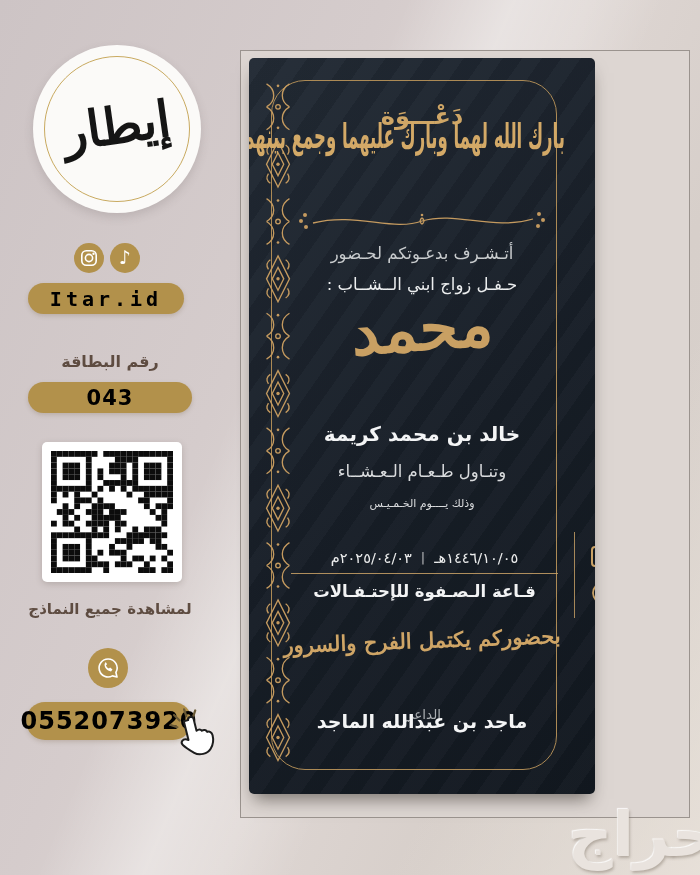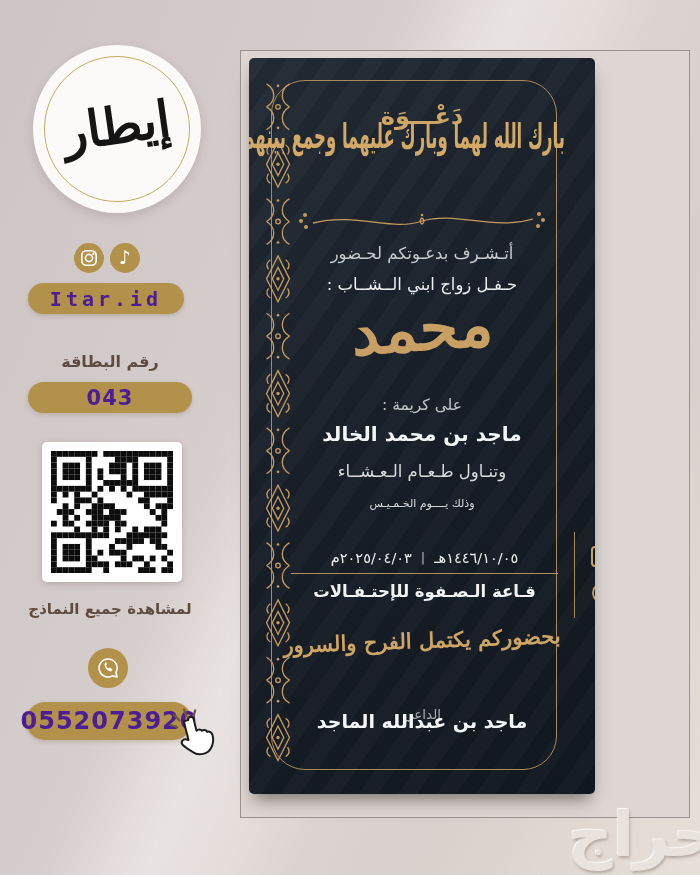--- a/index.html
+++ b/index.html
@@ -15,21 +15,21 @@
   .logo-circle{position:absolute;left:33px;top:45px;width:168px;height:168px;border-radius:50%;
     background:#fbfaf8;box-shadow:0 4px 10px rgba(90,80,75,.18);display:flex;align-items:center;justify-content:center;}
   .logo-ring{position:absolute;inset:11px;border:1.5px solid #c9aa60;border-radius:50%;}
   .logo-text{font-size:50px;font-weight:bold;color:#151515;transform:rotate(-8deg) translateY(-4px);
     font-family:"DejaVu Serif","Liberation Serif",serif;}
   .icon-circle{position:absolute;border-radius:50%;background:#b2914b;display:flex;align-items:center;justify-content:center;}
   .ic-insta{left:74px;top:243px;width:30px;height:30px;}
   .ic-tiktok{left:110px;top:243px;width:30px;height:30px;}
   .tiktok-glyph{color:#fff;font-size:19px;font-weight:bold;line-height:1;transform:translateY(-1px);}
   .pill{position:absolute;background:#b2914b;border-radius:17px;display:flex;align-items:center;justify-content:center;
-    color:#4c1d95;box-shadow:0 2px 4px rgba(120,100,70,.25);}
+    color:#000000;box-shadow:0 2px 4px rgba(120,100,70,.25);}
   .pill-handle{left:28px;top:283px;width:156px;height:31px;font-family:"DejaVu Sans Mono","Liberation Mono",monospace;
     font-size:20px;letter-spacing:4px;font-weight:bold;}
   .brown-label{position:absolute;left:10px;width:200px;text-align:center;color:#5e4c41;font-weight:bold;direction:rtl;}
   .lbl-cardnum{top:352px;font-size:16px;}
   .pill-number{left:28px;top:382px;width:164px;height:31px;font-size:21px;font-weight:bold;letter-spacing:1px;}
   .qr-box{position:absolute;left:42px;top:442px;width:140px;height:140px;background:#fff;border-radius:5px;
     box-shadow:0 2px 6px rgba(90,80,70,.25);display:flex;align-items:center;justify-content:center;}
   .qr-box svg{width:122px;height:122px;}
   .lbl-qr{top:584px;font-size:15px;margin-top:16px;}
   .ic-wa{left:88px;top:648px;width:40px;height:40px;}
@@ -435,22 +435,21 @@
               <circle cx="246" cy="12" r="2"></circle>
               <circle cx="241" cy="18" r="2"></circle>
             <circle cx="125" cy="7" r="1.3"></circle>
           </g>
         </svg>
       </div>
 
       <div class="ctext t-intro1">أتـشـرف بدعـوتكم لحـضور</div>
       <div class="ctext t-intro2">حـفـل زواج ابني الــشــاب :</div>
       <div class="ctext t-groom">محمد</div>
-      <div class="ctext t-bride-intro">على كريمة :</div>
-      <div class="ctext t-bride">ماجد بن محمد الخالد</div>
+      <div class="ctext t-bride">خالد بن محمد كريمة</div>
       <div class="ctext t-dinner">وتنـاول طـعـام الـعـشــاء</div>
       <div class="ctext t-day">وذلك يــــوم الخـمـيـس</div>
 
       <div class="schedule">
         <div class="sched-icons">
           <svg width="26" height="26" viewBox="0 0 26 26">
             <rect x="2" y="5" width="22" height="19" rx="3" fill="none" stroke="#caa266" stroke-width="2"></rect>
             <path d="M8 2 v5 M18 2 v5" stroke="#caa266" stroke-width="2" stroke-linecap="round"></path>
             <g fill="#caa266">
               <rect x="6" y="11" width="3.6" height="3"></rect>

